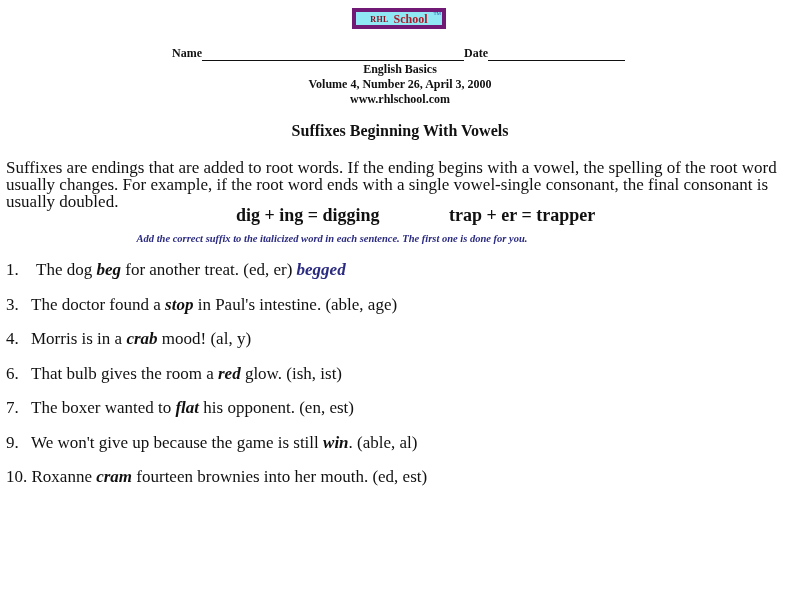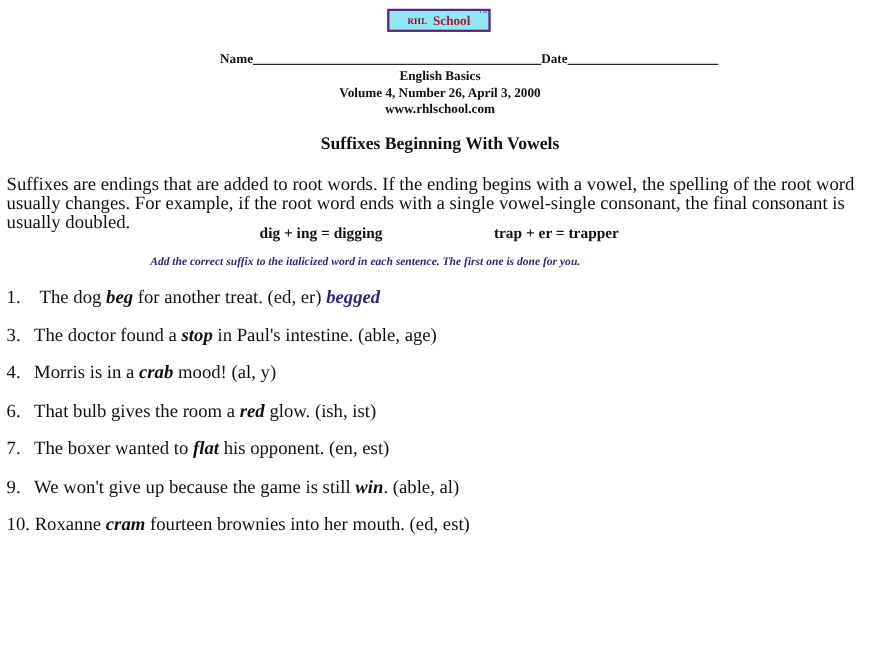--- a/index.html
+++ b/index.html
@@ -15,21 +15,21 @@
     font-family: "Liberation Serif", "DejaVu Serif", serif;
     color: #111111;
   }
   .logo {
     position: absolute;
     left: 352px;
     top: 8px;
     width: 94px;
     height: 21px;
     background: #8fe8f4;
-    border: 2px solid #701a75;
+    border: 4px solid #701a75;
     box-sizing: border-box;
     display: flex;
     align-items: center;
     justify-content: center;
     gap: 5px;
   }
   .logo .rhl {
     font-size: 8px;
     font-weight: bold;
     color: #8a1020;
@@ -49,21 +49,21 @@
     font-size: 5px;
     color: #2a58a8;
   }
   .header-line {
     position: absolute;
     left: 172px;
     top: 46px;
     font-size: 12px;
     font-weight: bold;
     display: flex;
-    margin-left: 28px;
+    align-items: flex-end;
   }
   .header-line .blank {
     display: inline-block;
     border-bottom: 1px solid #111;
     height: 12px;
   }
   .center-block {
     position: absolute;
     left: 0;
     width: 800px;
@@ -85,21 +85,21 @@
     position: absolute;
     left: 6px;
     top: 159px;
     width: 790px;
     font-size: 17px;
     line-height: 17px;
   }
   .example {
     position: absolute;
     top: 205px;
-    font-size: 14px;
+    font-size: 18px;
     font-weight: bold;
   }
   .instruction {
     position: absolute;
     left: 0;
     top: 233px;
     width: 664px;
     text-align: center;
     font-size: 10.5px;
     font-weight: bold;

